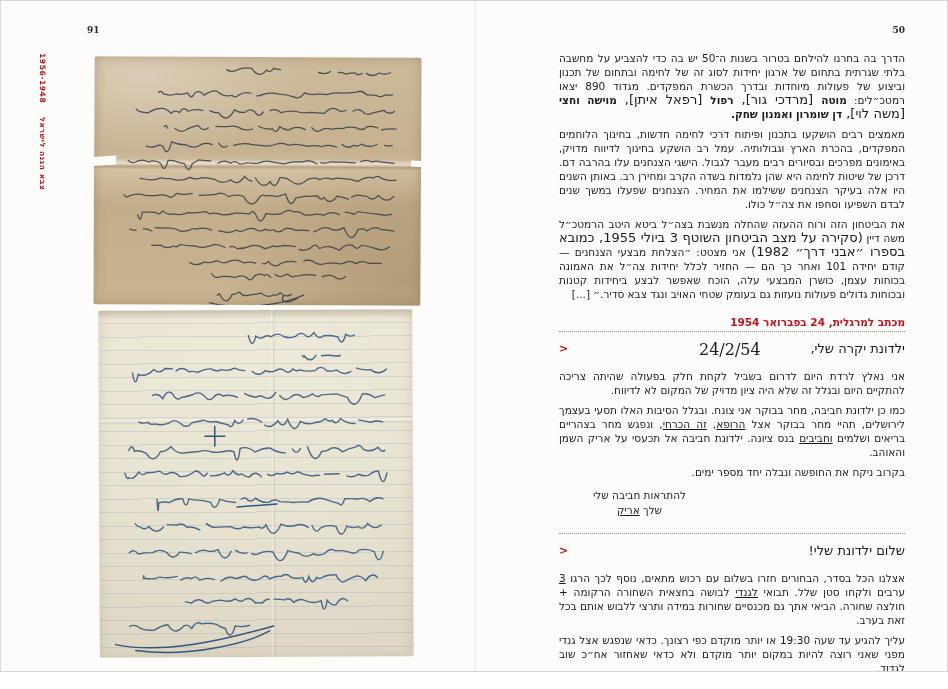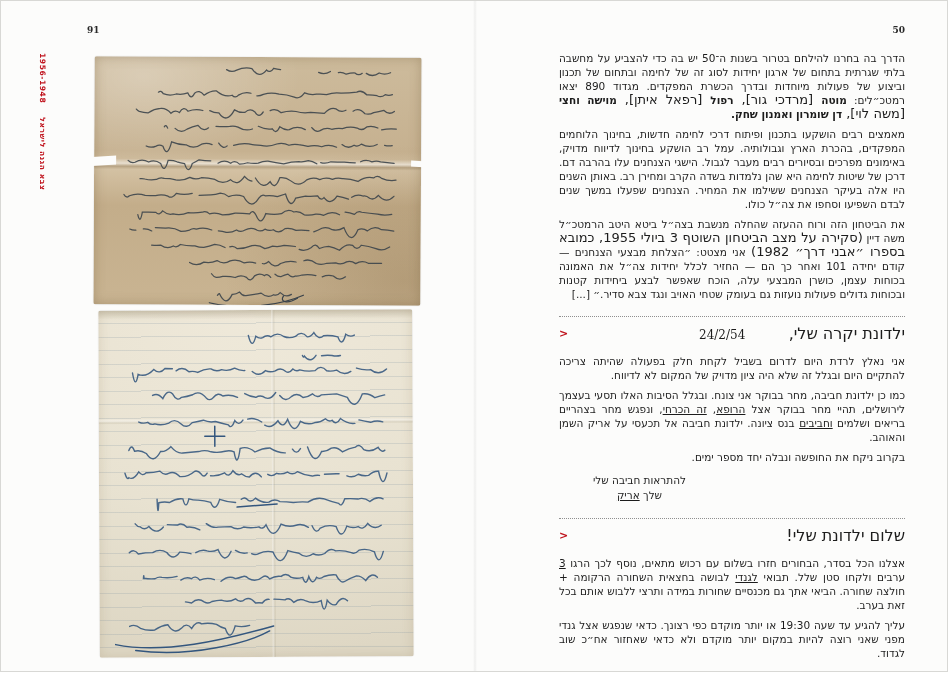--- a/index.html
+++ b/index.html
@@ -49,22 +49,22 @@
   
   .col{position:absolute;right:42px;top:50px;width:346px;direction:rtl;
        text-align:justify;font-size:10.5px;line-height:14px;}
   .col p.body{margin:0 0 6px 0;}
   .col p.last{margin-bottom:12px;}
   .small{font-size:13px;}
   .section{margin-top:15px;}
   h3.red{margin:0 0 3px 0;font-size:10.5px;font-weight:bold;color:#c0141e;line-height:12px;}
   .dots{border-top:1px dotted #8f8f8f;height:1px;margin-bottom:9px;}
   .salrow{position:relative;height:20px;margin-bottom:7px;}
-  .sal{font-size:16px;}
-  .date{position:absolute;left:140px;top:1px;font-size:12px;direction:ltr;
+  .sal{font-size:13px;}
+  .date{position:absolute;left:140px;top:1px;font-size:16px;direction:ltr;
         font-family:"DejaVu Serif","DejaVu Sans",serif;}
   .marker{position:absolute;left:0;top:0;color:#c0141e;font-weight:bold;font-size:11px;}
   .closing{margin:9px 185px 2px 0;text-align:center;line-height:15px;}
 </style>
 </head>
 <body>
 
 <div class="spread">
   <div class="seam"></div>
 
@@ -126,20 +126,21 @@
 
   <section>
     <div class="pnum pnum-right">50</div>
 
     <div class="col">
       <p class="body"><span>הדרך בה בחרנו להילחם בטרור בשנות ה־50 יש בה כדי להצביע על מחשבה בלתי שגרתית בתחום של ארגון יחידות לסוג זה של לחימה ובתחום של תכנון וביצוע של פעולות מיוחדות ובדרך הכשרת המפקדים. מגדוד 890 יצאו רמטכ״לים: </span><span style="font-weight: bold;">מוטה</span><span class="small"> [מרדכי גור], </span><span style="font-weight: bold;">רפול</span><span class="small"> [רפאל איתן], </span><span style="font-weight: bold;">מוישה וחצי</span><span class="small"> [משה לוי], </span><span style="font-weight: bold;">דן שומרון ואמנון שחק.</span></p>
       <p class="body"><span>מאמצים רבים הושקעו בתכנון ופיתוח דרכי לחימה חדשות, בחינוך הלוחמים המפקדים, בהכרת הארץ וגבולותיה. עמל רב הושקע בחינוך לדיווח מדויק, באימונים מפרכים ובסיורים רבים מעבר לגבול. הישגי הצנחנים עלו בהרבה דם. דרכן של שיטות לחימה היא שהן נלמדות בשדה הקרב ומחירן רב. באותן השנים היו אלה בעיקר הצנחנים ששילמו את המחיר. הצנחנים שפעלו במשך שנים לבדם השפיעו וסחפו את צה״ל כולו.</span></p>
       <p class="body last"><span>את הביטחון הזה ורוח ההעזה שהחלה מנשבת בצה״ל ביטא היטב הרמטכ״ל משה דיין </span><span class="small">(סקירה על מצב הביטחון השוטף 3 ביולי 1955, כמובא בספרו ״אבני דרך״ 1982)</span><span> אני מצטט: ״הצלחת מבצעי הצנחנים — קודם יחידה 101 ואחר כך הם — החזיר לכלל יחידות צה״ל את האמונה בכוחות עצמן, כושרן המבצעי עלה, הוכח שאפשר לבצע ביחידות קטנות ובכוחות גדולים פעולות נועזות גם בעומק שטחי האויב ונגד צבא סדיר.״ [...]</span></p>
 
       <div class="section">
+        <h3 class="red">מכתב למרגלית, 24 בפברואר 1954</h3>
         <div class="dots"></div>
         <div class="salrow">
           <span class="marker">&lt;</span>
           <span class="date">24/2/54</span>
           <span class="sal">ילדונת יקרה שלי,</span>
         </div>
         <p class="body"><span>אני נאלץ לרדת היום לדרום בשביל לקחת חלק בפעולה שהיתה צריכה להתקיים היום ובגלל זה שלא היה ציון מדויק של המקום לא לדיווח.</span></p>
         <p class="body"><span>כמו כן ילדונת חביבה, מחר בבוקר אני צונח. ובגלל הסיבות האלו תסעי בעצמך לירושלים, תהיי מחר בבוקר אצל </span><span style="text-decoration: underline;">הרופא</span><span>, </span><span style="text-decoration: underline;">זה הכרחי</span><span>, ונפגש מחר בצהריים בריאים ושלמים </span><span style="text-decoration: underline;">וחביבים</span><span> בנס ציונה. ילדונת חביבה אל תכעסי על אריק השמן והאוהב.</span></p>
         <p class="body"><span>בקרוב ניקח את החופשה ונבלה יחד מספר ימים.</span></p>
         <div class="closing">

